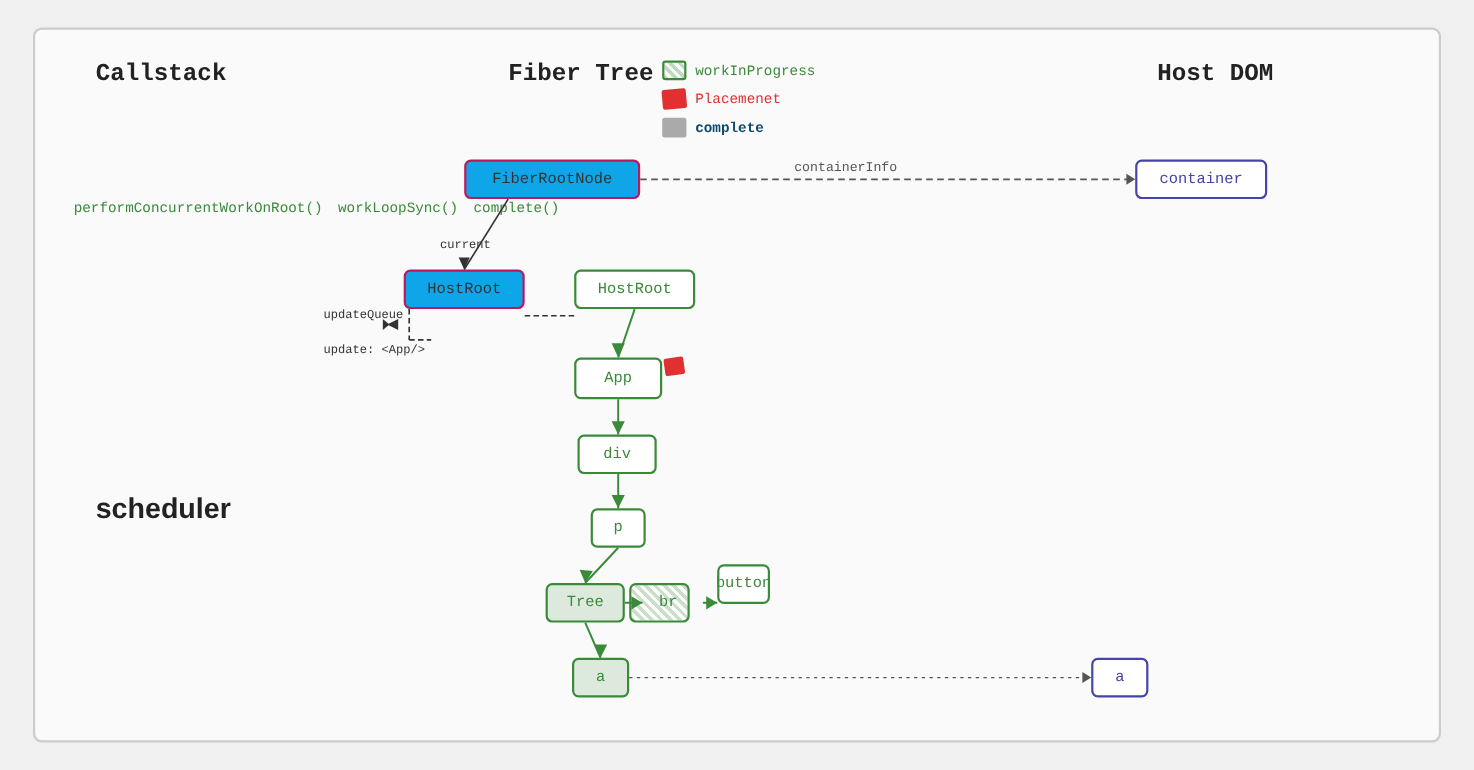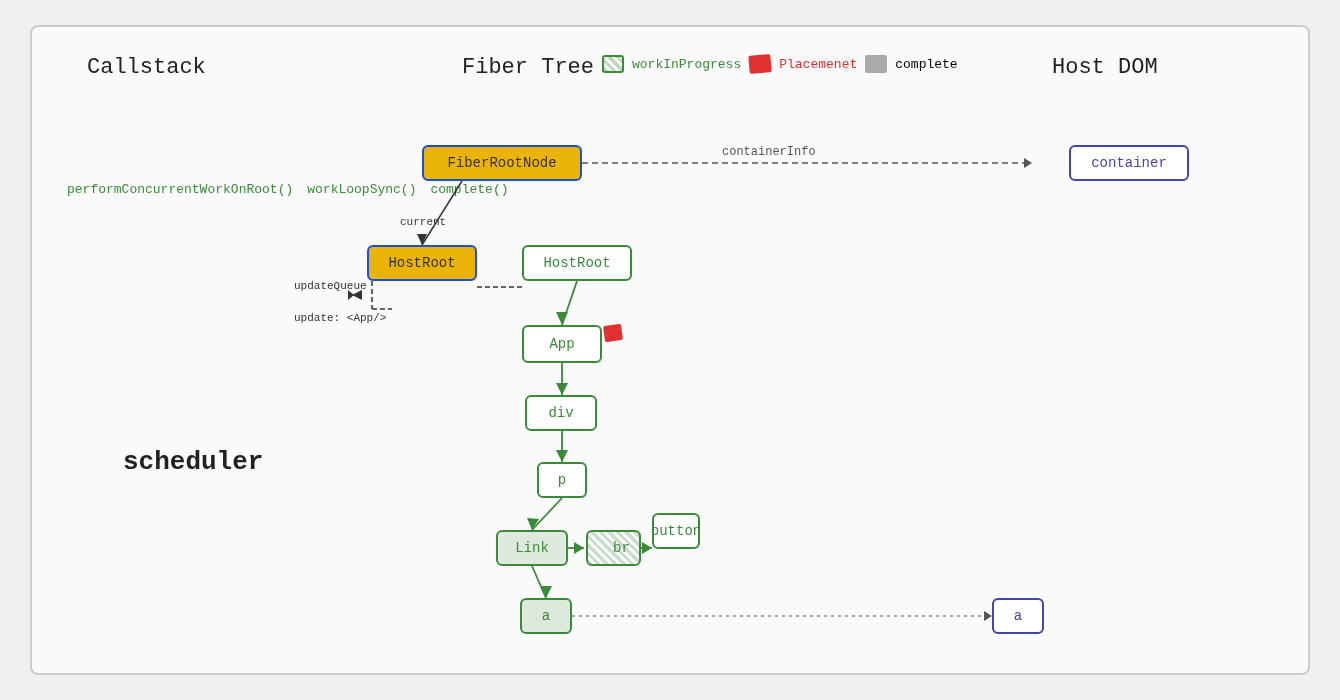--- a/index.html
+++ b/index.html
@@ -21,32 +21,32 @@
       width: 1280px;
       height: 650px;
       position: relative;
       overflow: hidden;
     }
 
     
     .section-title {
       position: absolute;
       font-size: 22px;
-      font-weight: normal;
+      font-weight: bold;
       font-family: 'Courier New', monospace;
       color: #222;
     }
 
     
     .legend {
       position: absolute;
       top: 28px;
       left: 570px;
       display: flex;
-      flex-direction: row;
+      flex-direction: column;
       gap: 8px;
     }
 
     .legend-item {
       display: flex;
       align-items: center;
       gap: 8px;
       font-size: 13px;
     }
 
@@ -74,21 +74,21 @@
 
     .legend-icon-complete {
       width: 22px;
       height: 18px;
       background: #aaa;
       border-radius: 2px;
     }
 
     .legend-label-wip { color: #3a8a3a; }
     .legend-label-placement { color: #e03030; }
-    .legend-label-complete { color: #000000; }
+    .legend-label-complete { color: #0c4a6e; font-weight: bold; }
 
     
     .callstack-items {
       position: absolute;
       top: 155px;
       left: 35px;
       display: flex;
       flex-direction: row;
       gap: 14px;
     }
@@ -99,38 +99,37 @@
       font-family: 'Courier New', monospace;
     }
 
     .scheduler-label {
       position: absolute;
       top: 420px;
       left: 55px;
       font-size: 26px;
       font-weight: bold;
       color: #222;
-      font-family: Liberation Mono, monospace;
-      margin-left: 36px;
+      font-family: Liberation Sans, sans-serif;
     }
 
     
     .node {
       position: absolute;
       border-radius: 6px;
       display: flex;
       align-items: center;
       justify-content: center;
       font-family: 'Courier New', monospace;
       font-size: 14px;
     }
 
     .node-black {
-      border: 2px solid #1d4ed8;
-      background: #eab308;
+      border: 2px solid #be185d;
+      background: #0ea5e9;
       color: #333;
     }
 
     .node-green {
       border: 2px solid #3a8a3a;
       background: #fff;
       color: #3a8a3a;
     }
 
     .node-green-filled {
@@ -231,36 +230,36 @@
 
   <div class="node node-green" style="top:368px; left:493px; width:72px; height:36px;">
     <span>div</span>
   </div>
 
   <div class="node node-green" style="top:435px; left:505px; width:50px; height:36px;">
     <span>p</span>
   </div>
 
   <div class="node node-green-filled" style="top:503px; left:464px; width:72px; height:36px;">
-    <span>Link</span>
-  </div>
-
-  <div class="node node-green-wip" style="top:503px; left:554px; width:55px; height:36px;padding-left:16px;">
+    <span>Tree</span>
+  </div>
+
+  <div class="node node-green-wip" style="top:503px; left:540px; width:55px; height:36px;padding-left:16px;">
     <span>br</span>
   </div>
 
   <div class="node node-green" style="top:486px; left:620px; width:48px; height:36px;">
     <span>button</span>
   </div>
 
   <div class="node node-green-filled" style="top:571px; left:488px; width:52px; height:36px;">
     <span>a</span>
   </div>
 
-  <div class="node node-blue" style="top:118px; left:1000px; width:120px; height:36px;margin-left:37px;">
+  <div class="node node-blue" style="top:118px; left:1000px; width:120px; height:36px;">
     <span>container</span>
   </div>
 
   <div class="node node-blue" style="top:571px; left:960px; width:52px; height:36px;">
     <span>a</span>
   </div>
 
   <svg class="svg-overlay">
 
     <line x1="550" y1="136" x2="1000" y2="136" stroke="#555" stroke-width="1.5" stroke-dasharray="6,4"></line>

